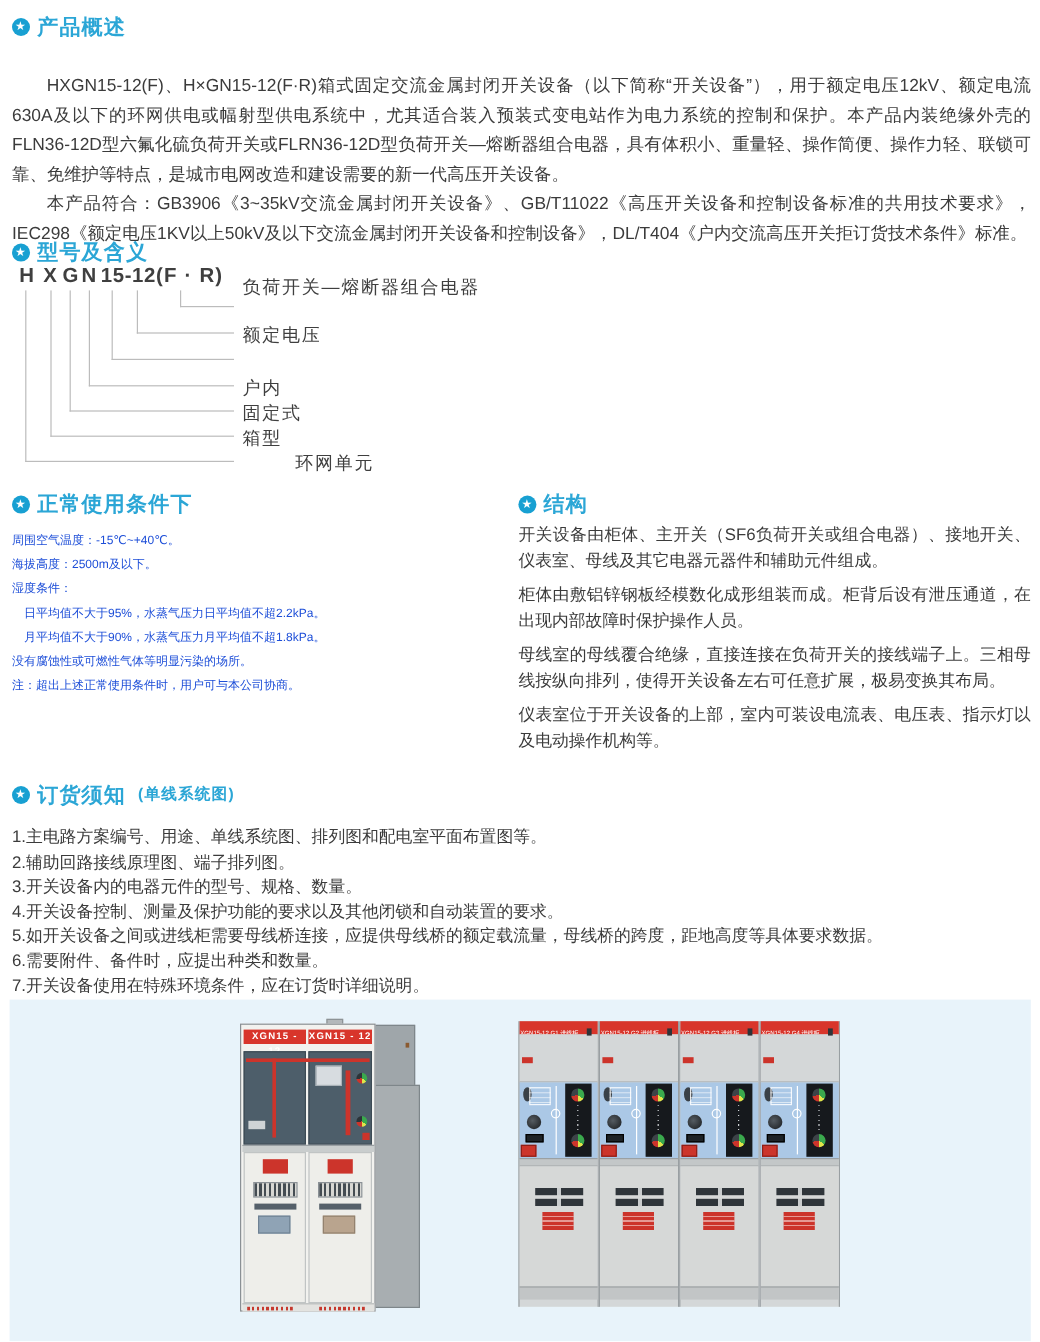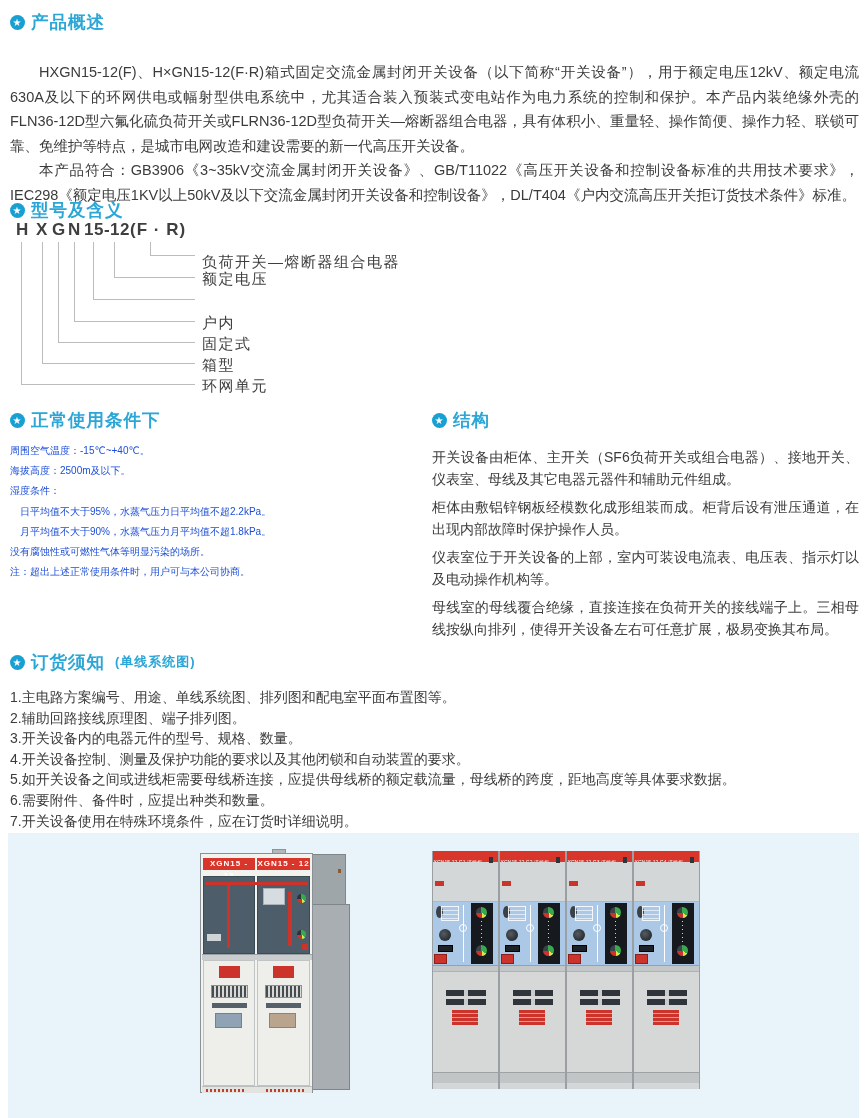--- a/index.html
+++ b/index.html
@@ -25,21 +25,21 @@
   .seg0 { left:6px; } .seg1 { left:26px; } .seg2 { left:42px; } .seg3 { left:58px; }
   .seg4 { left:74px; letter-spacing:0.5px; } .seg5 { left:120px; letter-spacing:1px; }
   .elbow { position:absolute; top:44px; border-left:1px solid #bcbcbc; border-bottom:1px solid #bcbcbc; }
   .mlabel { position:absolute; left:192px; width:300px; font-size:15px; color:#3f3f3f; letter-spacing:1.5px; white-space:nowrap; }
 
   
   .col-left { position:absolute; top:408px; left:10px;  width:414px; }
   .col-right{ position:absolute; top:408px; left:432px; width:427px; }
   .cond-lines { margin-top:9px; }
   .cond-lines div { font-size:10px; line-height:20.2px; color:#1d4ed8; white-space:nowrap; }
-  .struct-paras { margin-top:14px; }
+  .struct-paras { margin-top:2px; }
   .struct-paras p { font-size:14px; line-height:22px; margin-bottom:6px; text-align:justify; color:#3b3b3b; }
 
   
   .ordering { position:absolute; top:650px; left:10px; width:849px; }
   .order-items { margin-top:13px; }
   .order-items div { font-size:14px; line-height:20.6px; color:#3b3b3b; white-space:nowrap; }
 
   
   .gallery { position:absolute; top:833px; left:8px; width:851px; height:285px; background:#e8f3fa; }
 
@@ -146,26 +146,26 @@
       <span class="seg5">(F · R)</span>
     </div>
 
     <div class="elbow" style="left:140px; width:45px;  height:14px;"></div>
     <div class="elbow" style="left:104px; width:81px;  height:36px;"></div>
     <div class="elbow" style="left:83px;  width:102px; height:58px;"></div>
     <div class="elbow" style="left:64px;  width:121px; height:80px;"></div>
     <div class="elbow" style="left:48px;  width:137px; height:101px;"></div>
     <div class="elbow" style="left:32px;  width:153px; height:122px;"></div>
     <div class="elbow" style="left:11px;  width:174px; height:143px;"></div>
-    <div class="mlabel" style="top:55px;">负荷开关—熔断器组合电器</div>
+    <div class="mlabel" style="top:32px;">负荷开关—熔断器组合电器</div>
     <div class="mlabel" style="top:72px;">额定电压</div>
     <div class="mlabel" style="top:116px;">户内</div>
     <div class="mlabel" style="top:137px;">固定式</div>
     <div class="mlabel" style="top:158px;">箱型</div>
-    <div class="mlabel" style="top:179px;">环网单元</div>
+    <div class="mlabel" style="top:179px;margin-left:44px;">环网单元</div>
   </section>
 
   <section class="col-left">
     <div class="sec-header">
       <span class="star-ic">★</span>
       <span>正常使用条件下</span>
     </div>
     <div class="cond-lines">
       <div>周围空气温度：-15℃~+40℃。</div>
       <div>海拔高度：2500m及以下。</div>
@@ -178,22 +178,22 @@
   </section>
 
   <section class="col-right">
     <div class="sec-header">
       <span class="star-ic">★</span>
       <span>结构</span>
     </div>
     <div class="struct-paras">
       <p>开关设备由柜体、主开关（SF6负荷开关或组合电器）、接地开关、仪表室、母线及其它电器元器件和辅助元件组成。</p>
       <p>柜体由敷铝锌钢板经模数化成形组装而成。柜背后设有泄压通道，在出现内部故障时保护操作人员。</p>
+      <p>母线室的母线覆合绝缘，直接连接在负荷开关的接线端子上。三相母线按纵向排列，使得开关设备左右可任意扩展，极易变换其布局。</p>
       <p>仪表室位于开关设备的上部，室内可装设电流表、电压表、指示灯以及电动操作机构等。</p>
-      <p>母线室的母线覆合绝缘，直接连接在负荷开关的接线端子上。三相母线按纵向排列，使得开关设备左右可任意扩展，极易变换其布局。</p>
     </div>
   </section>
 
   <section class="ordering">
     <div class="sec-header">
       <span class="star-ic">★</span>
       <span>订货须知</span>
       <span class="sec-sub">(单线系统图)</span>
     </div>
     <div class="order-items">

